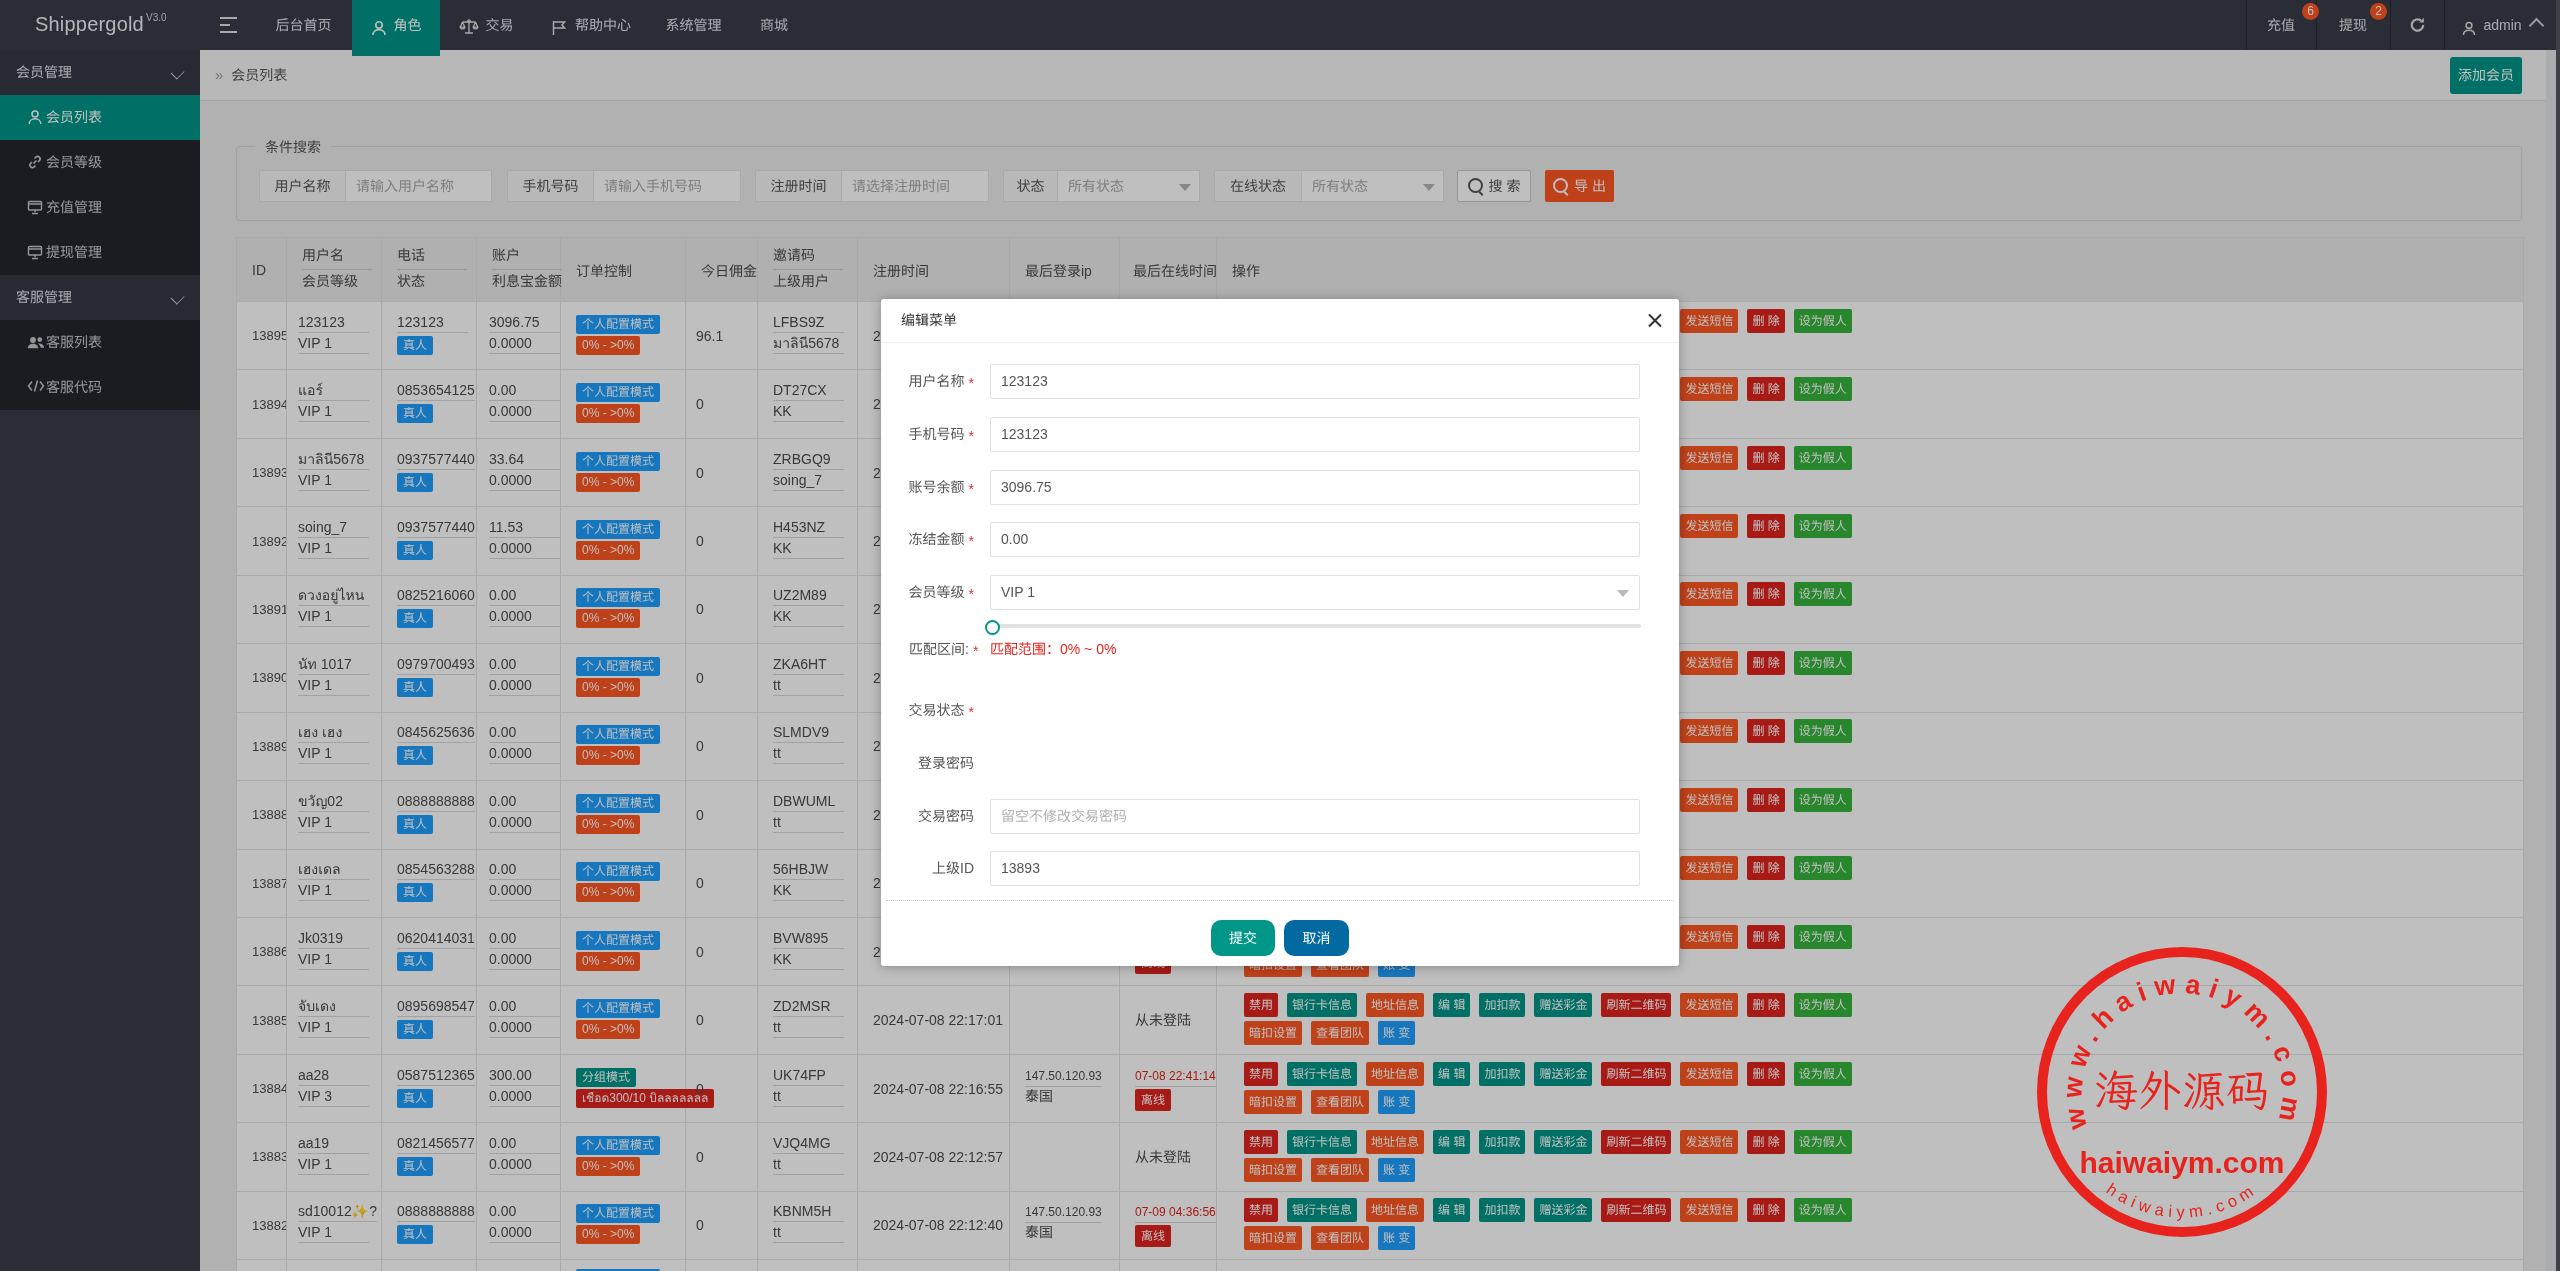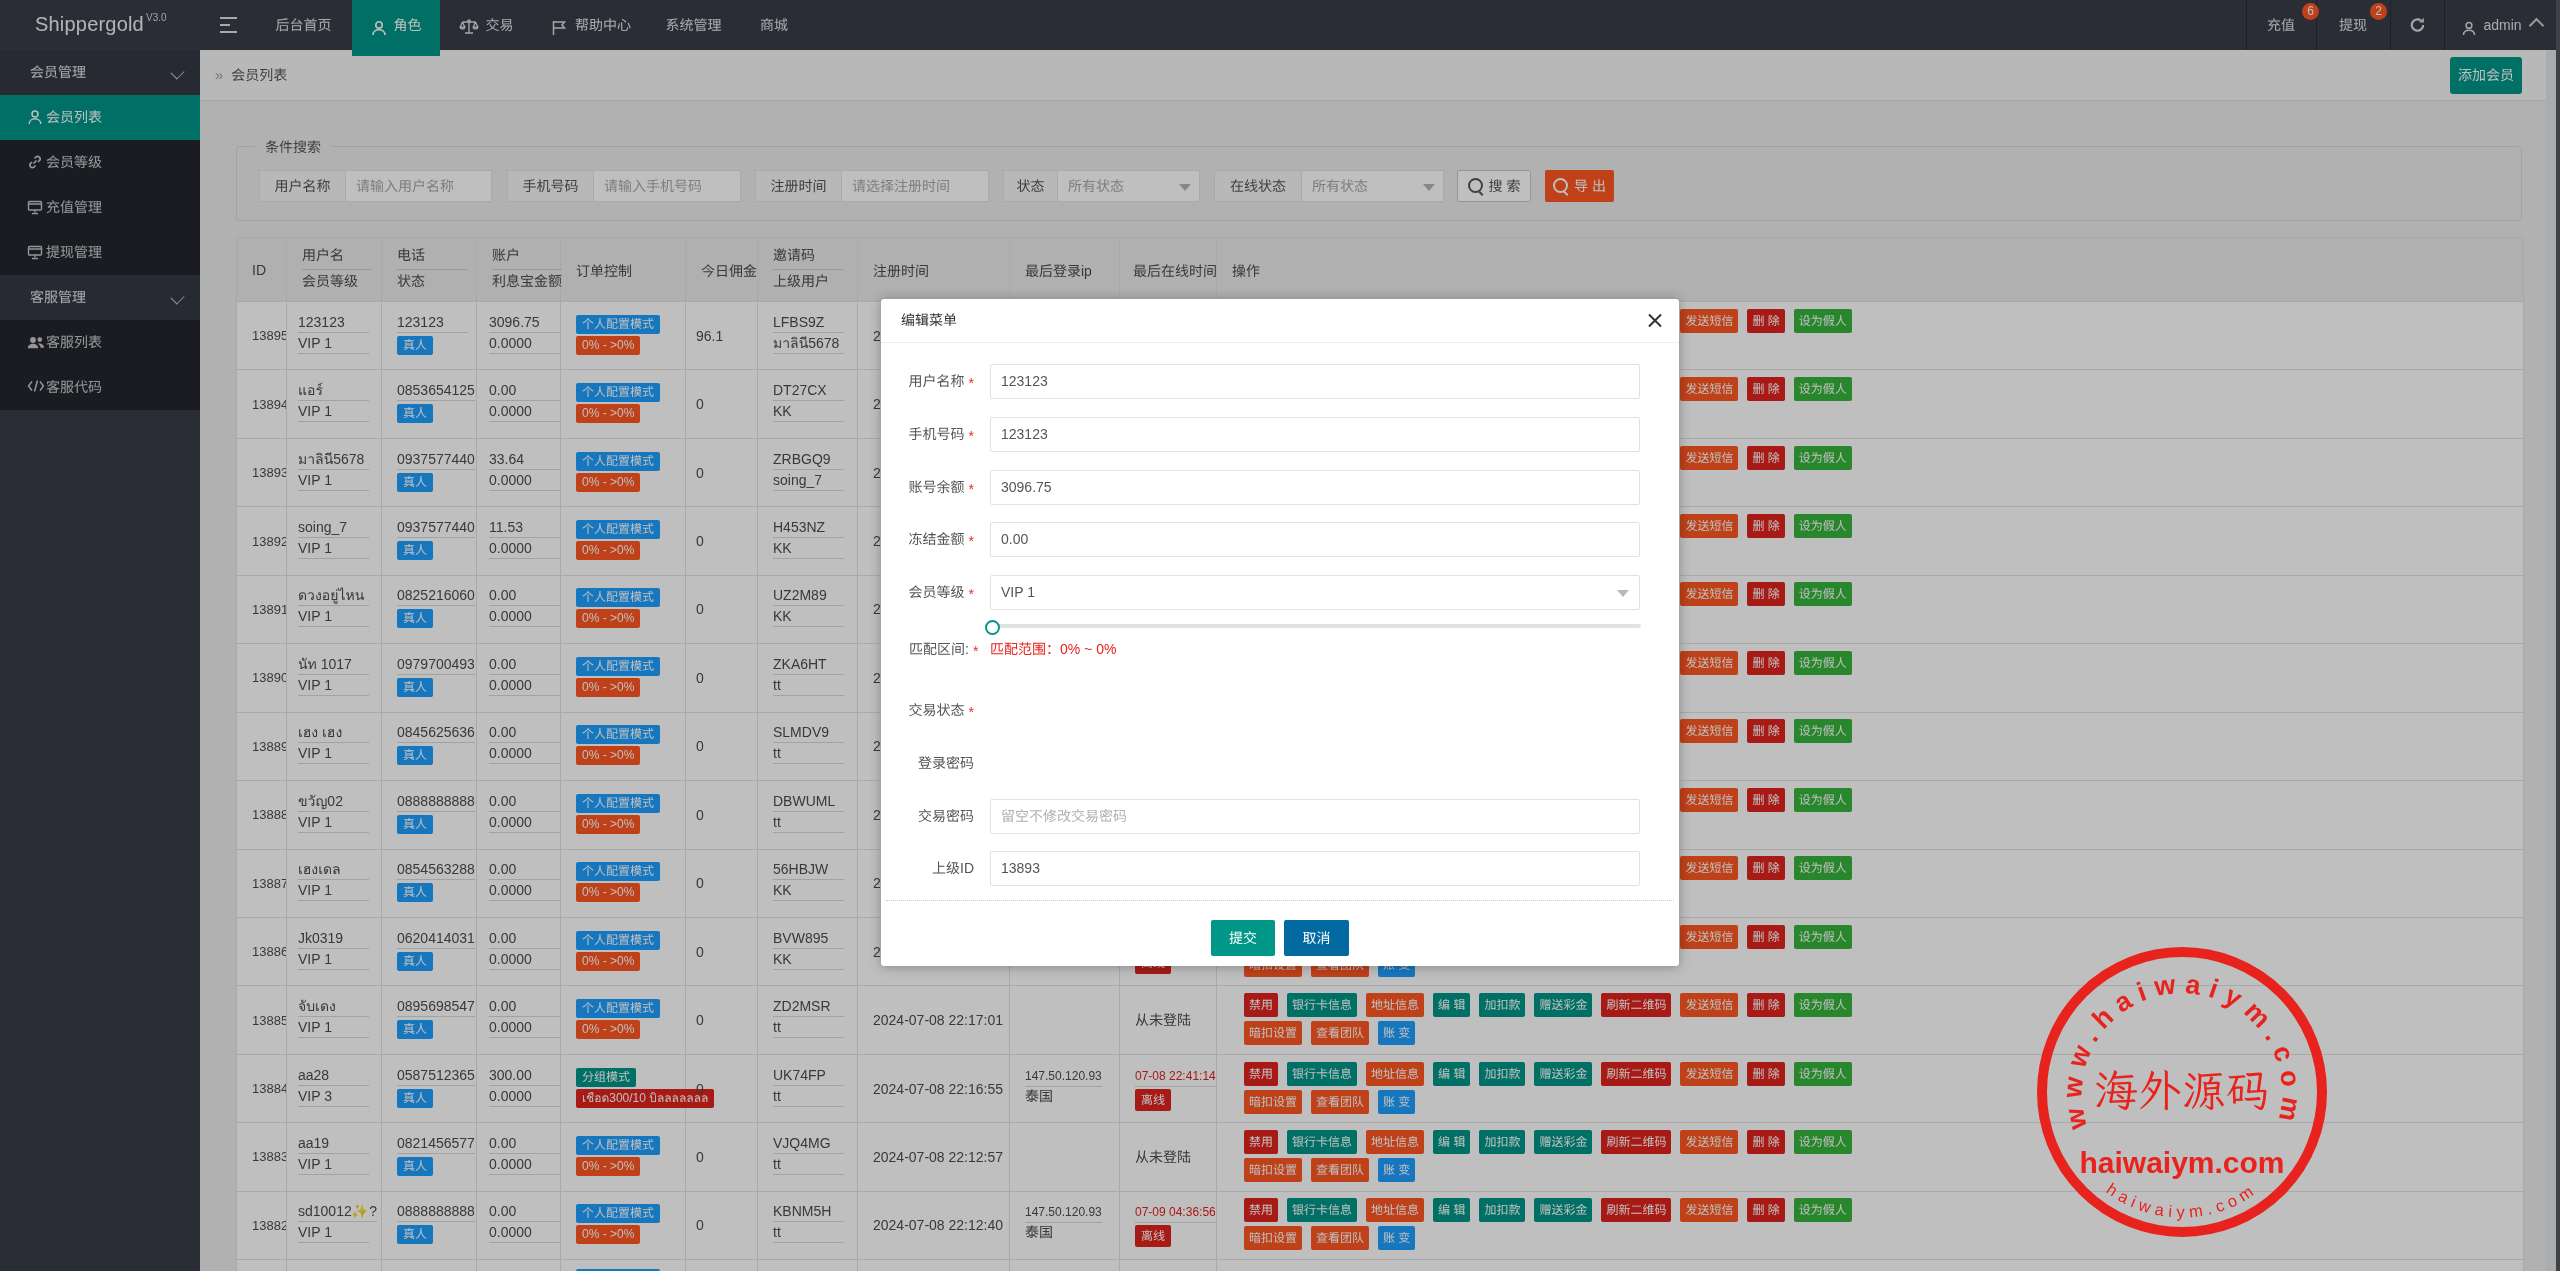--- a/index.html
+++ b/index.html
@@ -16,21 +16,21 @@
 .nsep{position:absolute;top:0;width:1px;height:50px;background:#262a33}
 .badge{position:absolute;top:3px;min-width:9px;height:17px;line-height:17px;border-radius:9px;background:#FF5722;color:#fff;font-size:12px;padding:0 4px;text-align:center}
 
 .ham{position:absolute;left:220px;top:17px;width:17px}
 .ham div{height:2px;background:#e2e2e2;margin-bottom:5px}
 .ham div:nth-child(2){width:10px}
 
 .side{position:absolute;left:0;top:50px;width:200px;height:1221px;background:#393D49;z-index:5}
 .smenu{background:#23262E}
 .sitem{position:relative;height:45px;line-height:45px;color:rgba(255,255,255,.85);font-size:14px}
-.shead{padding-left:30px;background:#353945}
+.shead{padding-left:16px;background:#353945}
 .schild{padding-left:46px;background:#23262E;color:rgba(255,255,255,.75)}
 .schild.act{background:#009688;color:#fff}
 .chev{position:absolute;right:17px;top:17px;width:10px;height:10px;border-left:1.6px solid #cfcfcf;border-bottom:1.6px solid #cfcfcf;transform:rotate(-45deg) scaleY(.8)}
 .sic2{position:absolute;left:27px;top:14px;width:18px;height:16px;line-height:0}
 .sic2 svg{display:block}
 
 .crumb{position:absolute;left:200px;top:50px;width:2346px;height:50px;background:#f6f6f6;border-bottom:1px solid #ddd;z-index:1}
 .crumb .bc{position:absolute;left:15px;top:0;line-height:50px;color:#555;font-size:14px}
 .crumb .bc em{color:#999;font-style:normal;margin-right:8px;font-size:15px}
 .addbtn{position:absolute;z-index:2;left:2450px;top:57px;width:72px;height:37px;background:#009688;color:#fff;font-size:14px;text-align:center;line-height:37px;border-radius:3px}
@@ -72,21 +72,21 @@
 .mx{position:absolute;right:16px;top:13px;width:16px;height:16px}
 .mx:before,.mx:after{content:"";position:absolute;left:7px;top:0;width:2px;height:17px;background:#333}
 .mx:before{transform:rotate(45deg)}
 .mx:after{transform:rotate(-45deg)}
 .mrow{position:absolute;left:0;width:798px;height:35px}
 .mlabel{position:absolute;right:705px;top:0;line-height:35px;color:#555;white-space:nowrap}
 .star{color:#e52b2b;margin-left:4px;vertical-align:-2px}
 .minput{position:absolute;left:109px;top:0;width:638px;height:33px;border:1px solid #e2e2e2;border-radius:2px;line-height:33px;padding-left:10px;color:#555}
 .ph{color:#b0b0b0}
 .mselcaret{position:absolute;right:10px;top:14px;width:0;height:0;border:6px solid transparent;border-top:7px solid #b9b9b9}
-.mbtn{position:absolute;height:36px;line-height:36px;text-align:center;color:#fff;border-radius:2px;font-size:14px}
+.mbtn{position:absolute;height:36px;line-height:36px;text-align:center;color:#fff;border-radius:10px;font-size:14px}
 
 .sbar{position:absolute;left:2546px;top:50px;width:10px;height:1221px;background:#aaacae;z-index:70}
 .sedge{position:absolute;left:2556px;top:0;width:4px;height:1271px;background:#3f4146;z-index:70}
 .stamp{position:absolute;left:2015px;top:925px;z-index:80}
 </style>
 </head>
 <body>
 
 <div class="nav">
   <div class="logo">

